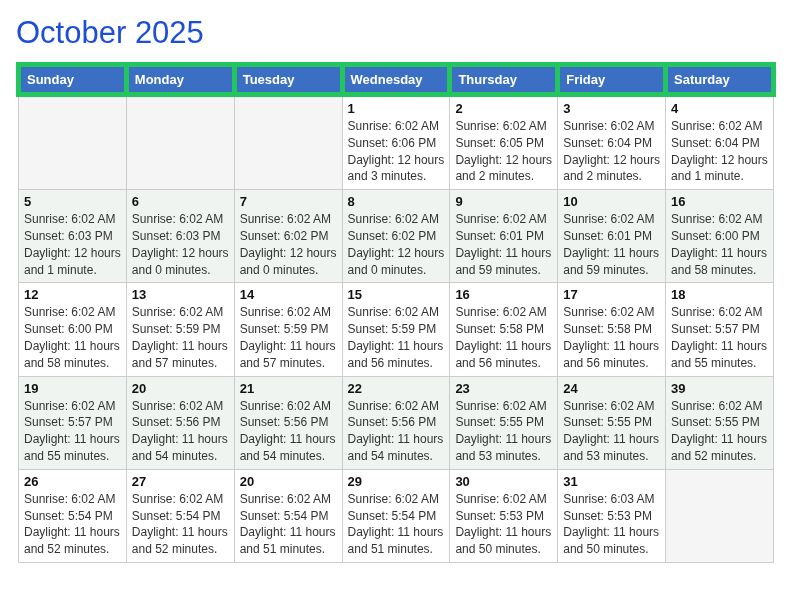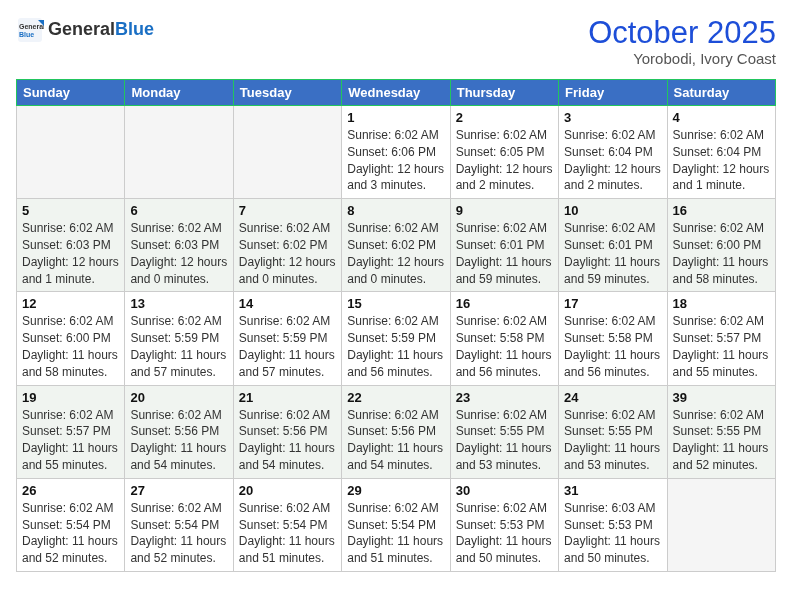--- a/index.html
+++ b/index.html
@@ -50,21 +50,21 @@
       border-collapse: collapse;
       border: 1px solid #ccc;
     }
     .calendar th {
       background: #3a6fc4;
       color: #fff;
       text-align: left;
       padding: 5px 6px;
       font-size: 13px;
       font-weight: bold;
-      border: 1px solid #22c55e;
+      border: 5px solid #22c55e;
     }
     .calendar td {
       vertical-align: top;
       padding: 4px 5px;
       border: 1px solid #ccc;
       width: calc(100% / 7);
       height: 88px;
       background: #fff;
       font-size: 10.5px;
       color: #333;
@@ -84,36 +84,22 @@
       line-height: 1.4;
     }
     .row-shaded td {
       background: #f0f4f0;
     }
   </style>
 </head>
 <body>
 
 <div class="header">
-  <div class="logo">
-    <svg class="logo-icon" viewBox="0 0 28 28">
-      <rect x="2" y="2" width="24" height="24" rx="3" fill="#f0f4fa"></rect>
-      <text x="3" y="13" font-size="7" font-weight="bold" fill="#333" font-family="Arial">General</text>
-      <text x="3" y="21" font-size="7" font-weight="bold" fill="#1a6fc4" font-family="Arial">Blue</text>
-      <polygon points="22,4 28,10 28,4" fill="#1a6fc4"></polygon>
-    </svg>
-    <div>
-      <div class="logo-text">
-        <span class="logo-general">General</span><span class="logo-blue">Blue</span>
-      </div>
-    </div>
-  </div>
   <div class="title-block">
     <div class="month-title">October 2025</div>
-    <div class="location-title">Yorobodi, Ivory Coast</div>
   </div>
 </div>
 
 <table class="calendar">
   <thead>
     <tr>
     <th>Sunday</th>
         <th>Monday</th>
         <th>Tuesday</th>
         <th>Wednesday</th>

